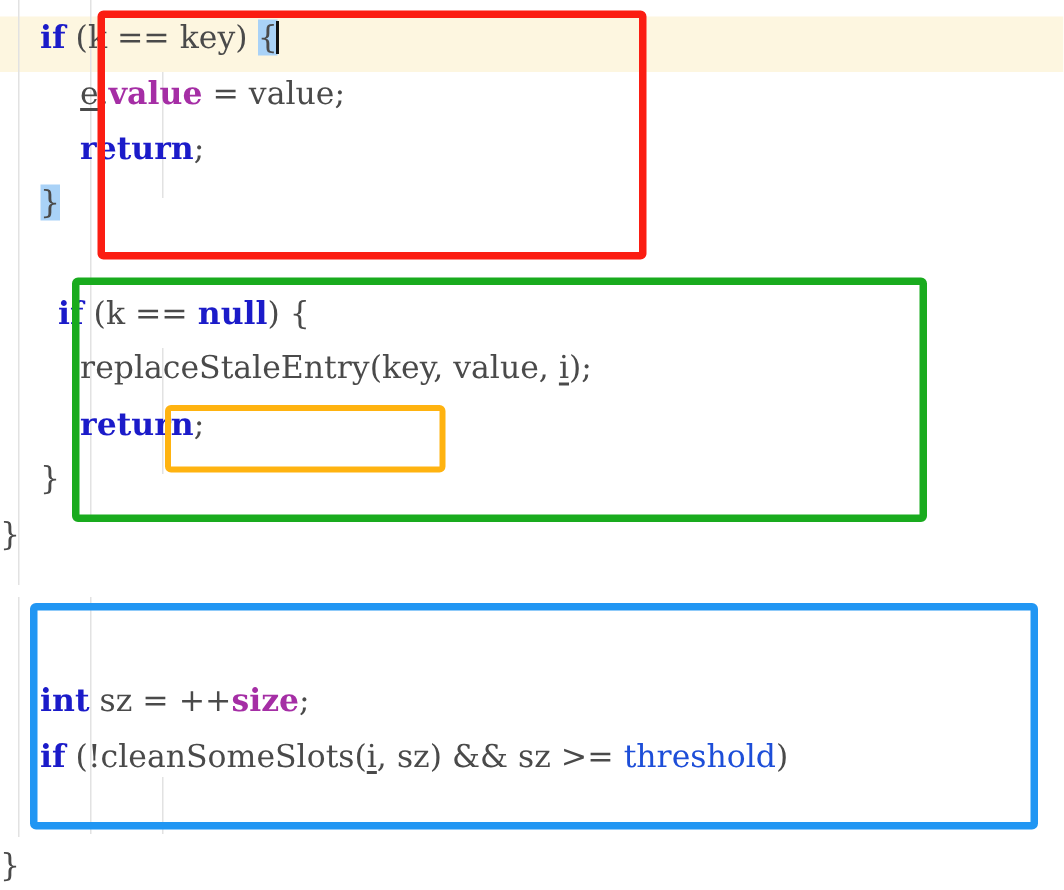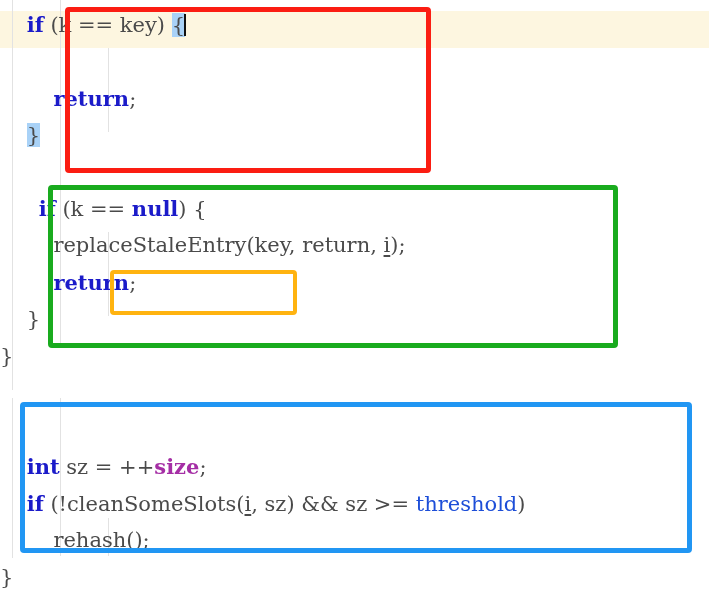--- a/index.html
+++ b/index.html
@@ -66,41 +66,41 @@
   <div class="indent-guide" style="left:60px;top:0px;height:348px;"></div>
   <div class="indent-guide" style="left:60px;top:398px;height:158px;"></div>
   <div class="indent-guide" style="left:108px;top:48px;height:84px;"></div>
   <div class="indent-guide" style="left:108px;top:232px;height:84px;"></div>
   <div class="indent-guide" style="left:108px;top:518px;height:38px;"></div>
 
   <div class="code">
 
     <div class="cline" style="left:0px;top:6px;"><span class="pl">    </span><span class="kw">if</span><span class="pl"> (k == key) </span><span class="sel">{</span><span class="caret"></span></div>
 
+    <div class="cline" style="left:0px;top:43px;"><span class="pl">        </span><span class="und pl">e</span><span class="pl">.</span><span class="fld">value</span><span class="pl"> = value;</span></div>
 
     <div class="cline" style="left:0px;top:80px;"><span class="pl">        </span><span class="kw">return</span><span class="pl">;</span></div>
 
     <div class="cline" style="left:0px;top:117px;"><span class="pl">    </span><span class="sel">}</span></div>
 
     <div class="cline" style="left:0px;top:190px;padding-left:12px;"><span class="pl">    </span><span class="kw">if</span><span class="pl"> (k == </span><span class="kw">null</span><span class="pl">) {</span></div>
 
-    <div class="cline" style="left:0px;top:227px;"><span class="pl">        replaceStaleEntry(key, return, </span><span class="und pl">i</span><span class="pl">);</span></div>
+    <div class="cline" style="left:0px;top:227px;"><span class="pl">        replaceStaleEntry(key, value, </span><span class="und pl">i</span><span class="pl">);</span></div>
 
     <div class="cline" style="left:0px;top:264px;"><span class="pl">        </span><span class="kw">return</span><span class="pl">;</span></div>
 
     <div class="cline" style="left:0px;top:301px;"><span class="pl">    }</span></div>
 
     <div class="cline" style="left:0px;top:338px;"><span class="pl">}</span></div>
 
 
     <div class="cline" style="left:0px;top:448px;"><span class="pl">    </span><span class="kw">int</span><span class="pl"> sz = ++</span><span class="fld">size</span><span class="pl">;</span></div>
 
     <div class="cline" style="left:0px;top:485px;"><span class="pl">    </span><span class="kw">if</span><span class="pl"> (!cleanSomeSlots(</span><span class="und pl">i</span><span class="pl">, sz) &amp;&amp; sz &gt;= </span><span class="fld-n">threshold</span><span class="pl">)</span></div>
 
-    <div class="cline" style="left:0px;top:522px;"><span class="pl">        rehash();</span></div>
 
     <div class="cline" style="left:0px;top:559px;"><span class="pl">}</span></div>
 
   </div>
 
   <div class="abox abox-red" style="left:65px;  top:7px;   width:366px; height:166px;"></div>
   <div class="abox abox-green" style="left:48px;  top:185px; width:570px; height:163px;"></div>
   <div class="abox abox-orange" style="left:110px; top:270px; width:187px; height:45px;"></div>
   <div class="abox abox-blue" style="left:20px;  top:402px; width:672px; height:151px;"></div>
 

